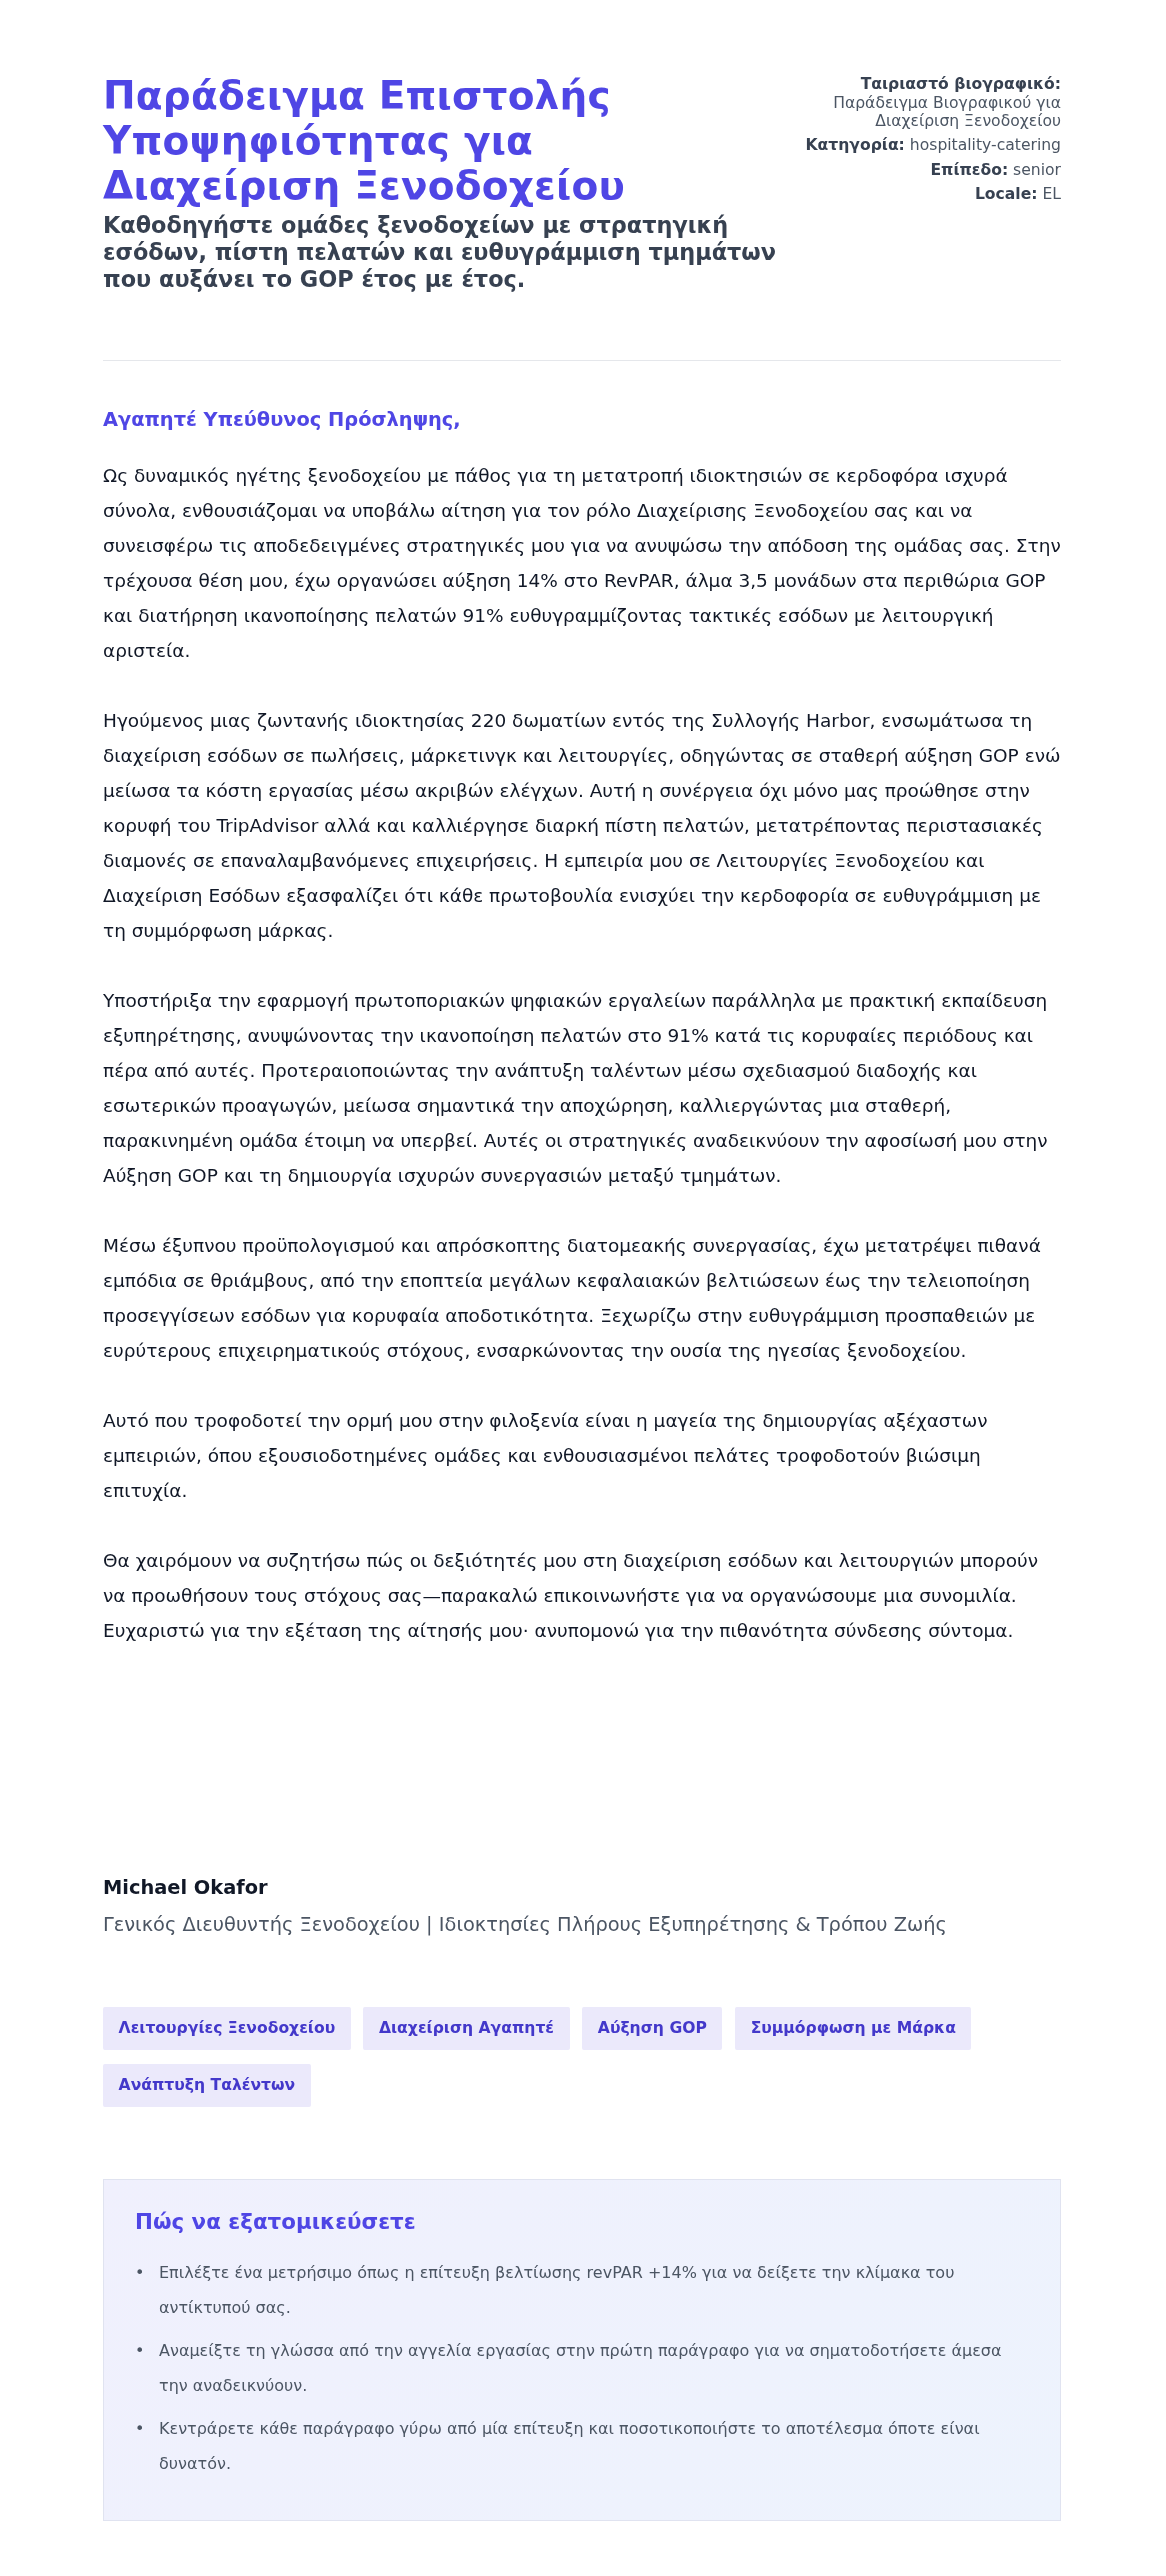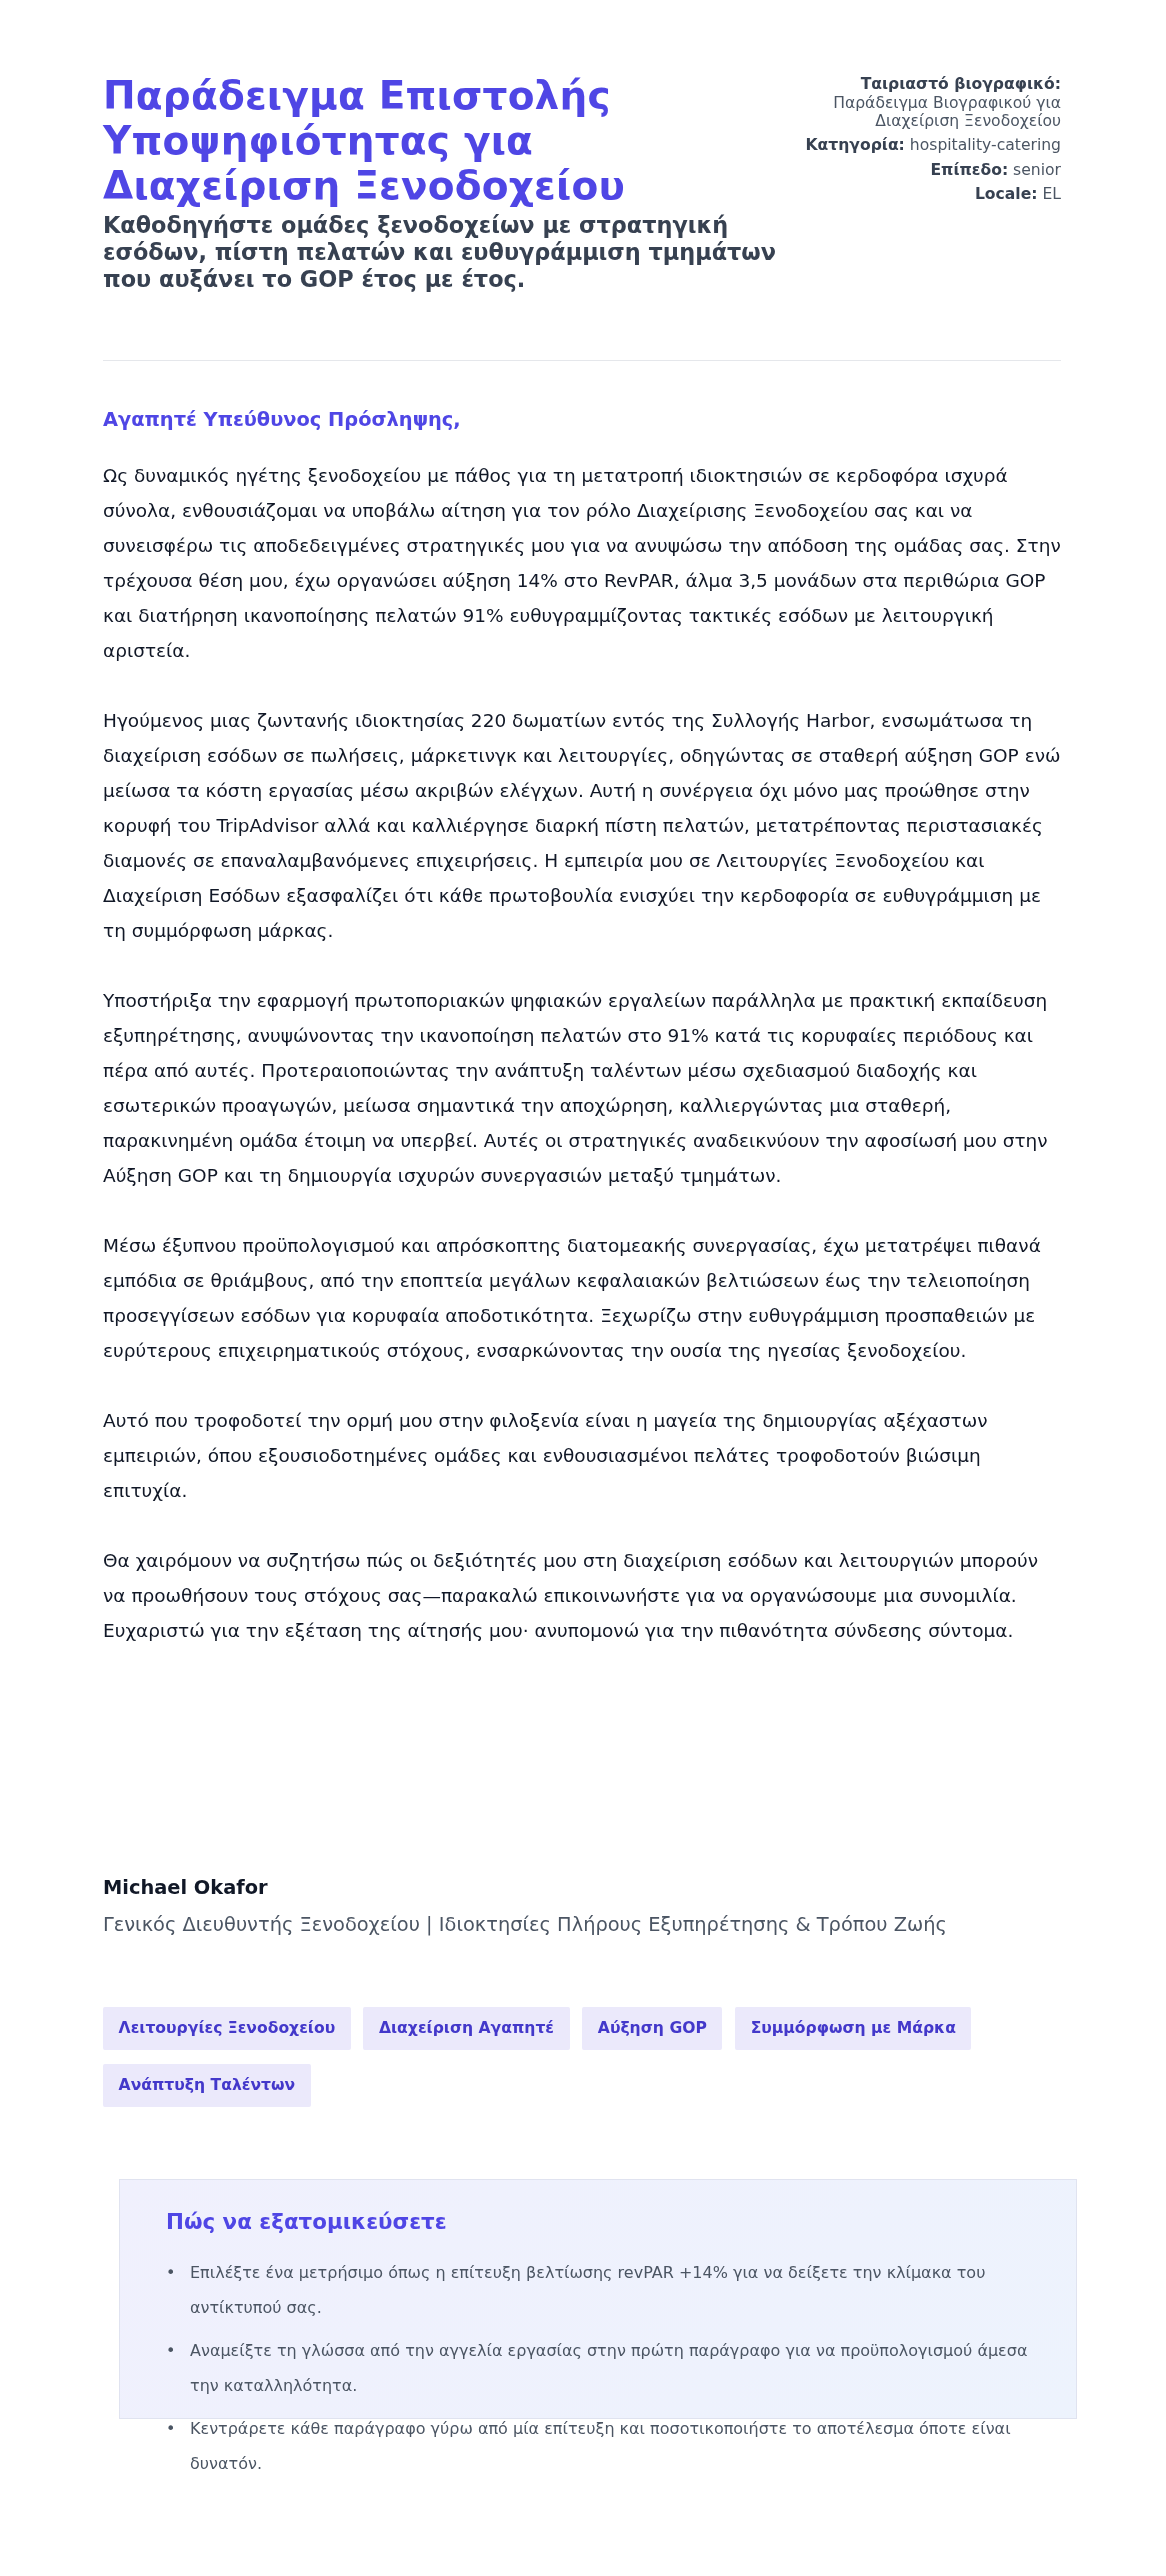--- a/index.html
+++ b/index.html
@@ -46,25 +46,24 @@
   .tags {
     position: absolute; top: 1996px; left: 0; width: 875px;
     display: flex; flex-wrap: wrap; gap: 13.6px 12.6px;
   }
   .tag {
     background: #ebe9fb; color: #4338ca; font-size: 15.6px;
     padding: 0 15.6px; height: 43px; line-height: 43px; border-radius: 1.9px; font-weight: bold;
   }
 
   .tips {
-    position: absolute; top: 2168px; left: 0; width: 958px; height: 240px;
+    position: absolute; top: 2168px; left: 0; width: 958px; height: 342px;
     background: linear-gradient(135deg, #f0f0fd 0%, #edf3fd 100%);
     border: 1.9px solid #e0e3f0;
-    padding: 27px 29px 0 46px;
-    margin-left: 16px;
+    padding: 27px 29px 0 31px;
   }
   .tips-title { font-size: 21.4px; font-weight: bold; color: #4f46e5; line-height: 29px; }
   .tips-list { margin-top: 19.4px; list-style: none; }
   .tips-list li {
     position: relative; padding-left: 24px;
     font-size: 16px; line-height: 35px; color: #4b5563;
     margin-bottom: 7.8px;
   }
   .tips-list li::before {
     content: "•"; position: absolute; left: 0; top: 0; color: #4b5563;
@@ -121,19 +120,19 @@
     <span class="tag">Διαχείριση Αγαπητέ</span>
     <span class="tag">Αύξηση GOP</span>
     <span class="tag">Συμμόρφωση με Μάρκα</span>
     <span class="tag">Ανάπτυξη Ταλέντων</span>
   </div>
 
   <aside class="tips">
     <h3 class="tips-title">Πώς να εξατομικεύσετε</h3>
     <ul class="tips-list">
       <li>Επιλέξτε ένα μετρήσιμο όπως η επίτευξη βελτίωσης revPAR +14% για να δείξετε την κλίμακα του αντίκτυπού σας.</li>
-      <li>Αναμείξτε τη γλώσσα από την αγγελία εργασίας στην πρώτη παράγραφο για να προϋπολογισμού άμεσα την καταλληλότητα.</li>
+      <li>Αναμείξτε τη γλώσσα από την αγγελία εργασίας στην πρώτη παράγραφο για να σηματοδοτήσετε άμεσα την αναδεικνύουν.</li>
       <li>Κεντράρετε κάθε παράγραφο γύρω από μία επίτευξη και ποσοτικοποιήστε το αποτέλεσμα όποτε είναι δυνατόν.</li>
     </ul>
   </aside>
 
 </div>
 
 
 </body></html>

